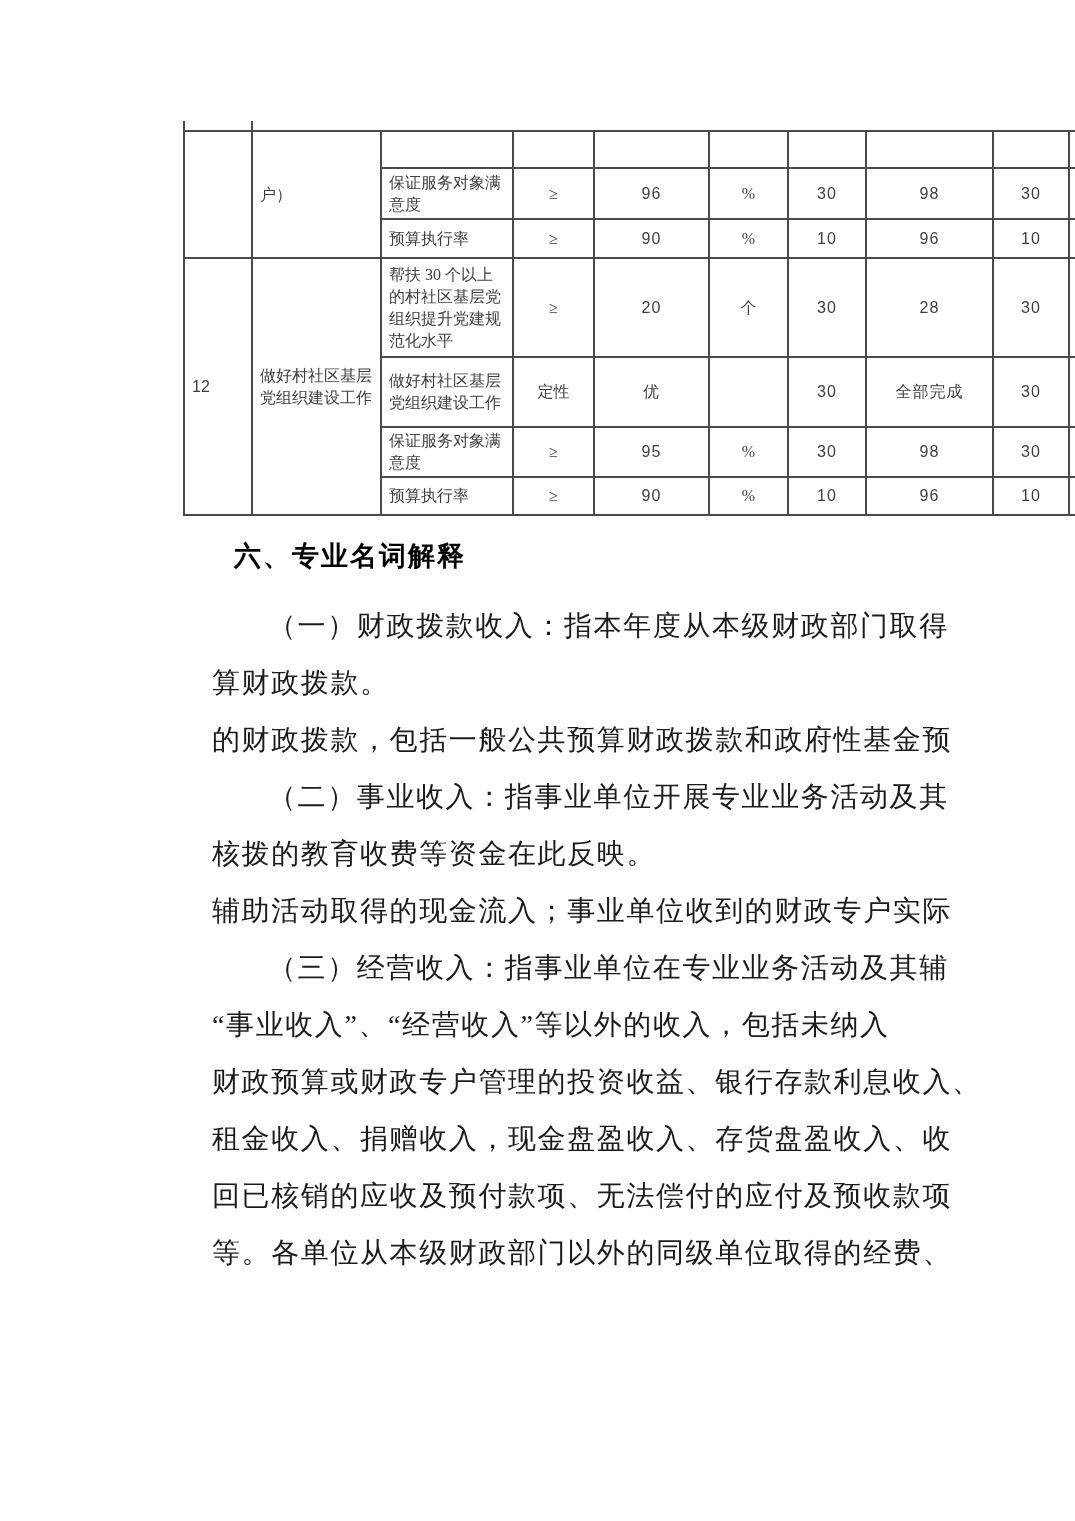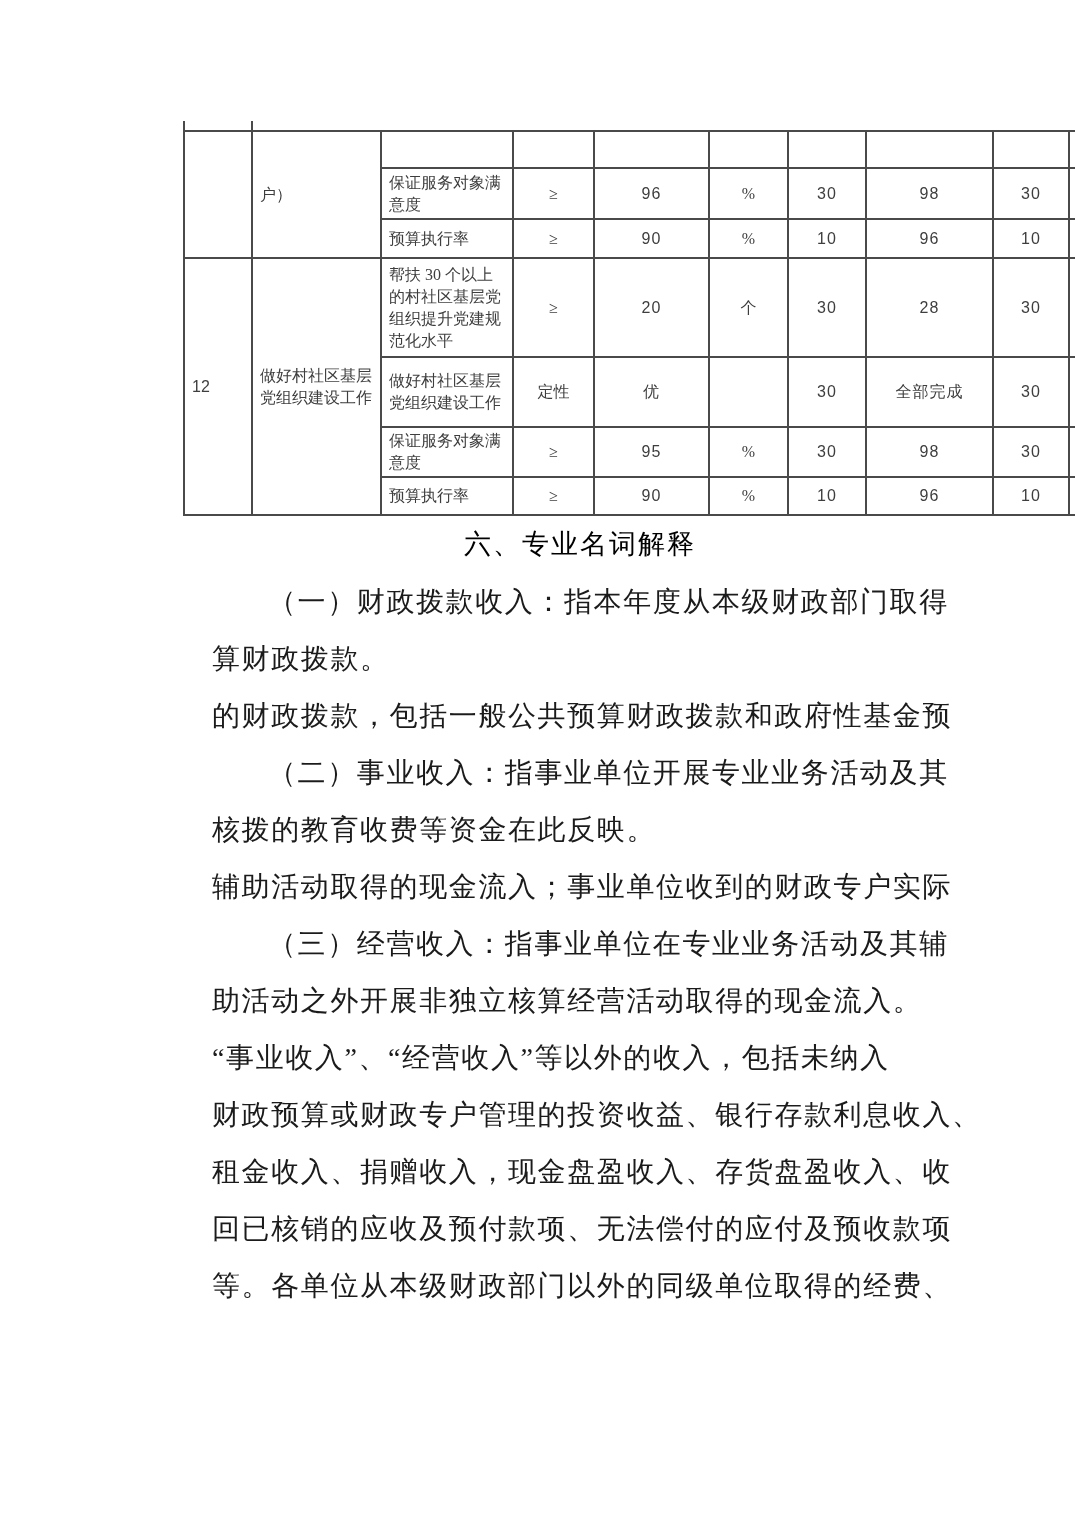--- a/index.html
+++ b/index.html
@@ -30,23 +30,23 @@
   td.cval{text-align:center;font-family:"Liberation Sans","DejaVu Sans",sans-serif;font-size:17px;color:#606060;letter-spacing:1px;}
   td.cunit{text-align:center;font-size:15px;color:#575757;}
   td.nbt{border-top:none;}
   td.sliver{border-right:none;}
   tr.hA{height:37px} tr.hB{height:51px} tr.hC{height:39px}
   tr.hD{height:99px} tr.hE{height:70px} tr.hF{height:48px} tr.hG{height:38px}
 
   
   .content{position:absolute;left:168px;top:516px;width:770px;}
   h2.heading{
-    margin:0;height:57px;line-height:57px;font-size:27px;letter-spacing:2px;
-    font-family:"Liberation Sans","DejaVu Sans",sans-serif;font-weight:normal;color:#000;
-    padding-left:54px;white-space:nowrap;text-align:center;
+    margin:12px;height:57px;line-height:57px;font-size:27px;letter-spacing:2px;
+    font-family:"Liberation Sans","DejaVu Sans",sans-serif;font-weight:bold;color:#000;
+    padding-left:54px;white-space:nowrap;
   }
   .para{margin:0;}
   .ln{font-size:28px;line-height:57px;letter-spacing:1.6px;white-space:nowrap;color:#1b1b1b;margin-left:44px;}
   .fl{text-indent:56px;}
 </style>
 </head>
 <body>
 
 <div class="tick t1"></div>
 <div class="tick t2"></div>
@@ -154,21 +154,20 @@
   </div>
 
   <div class="para">
     <div class="ln fl">（二）事业收入：指事业单位开展专业业务活动及其</div>
     <div class="ln">核拨的教育收费等资金在此反映。</div>
     <div class="ln">辅助活动取得的现金流入；事业单位收到的财政专户实际</div>
   </div>
 
   <div class="para">
     <div class="ln fl">（三）经营收入：指事业单位在专业业务活动及其辅</div>
-    <div class="ln">助活动之外开展非独立核算经营活动取得的现金流入。</div>
   </div>
 
   <div class="para">
     <div class="ln">“事业收入”、“经营收入”等以外的收入，包括未纳入</div>
     <div class="ln">财政预算或财政专户管理的投资收益、银行存款利息收入、</div>
     <div class="ln">租金收入、捐赠收入，现金盘盈收入、存货盘盈收入、收</div>
     <div class="ln">回已核销的应收及预付款项、无法偿付的应付及预收款项</div>
     <div class="ln">等。各单位从本级财政部门以外的同级单位取得的经费、</div>
   </div>
 </div>

